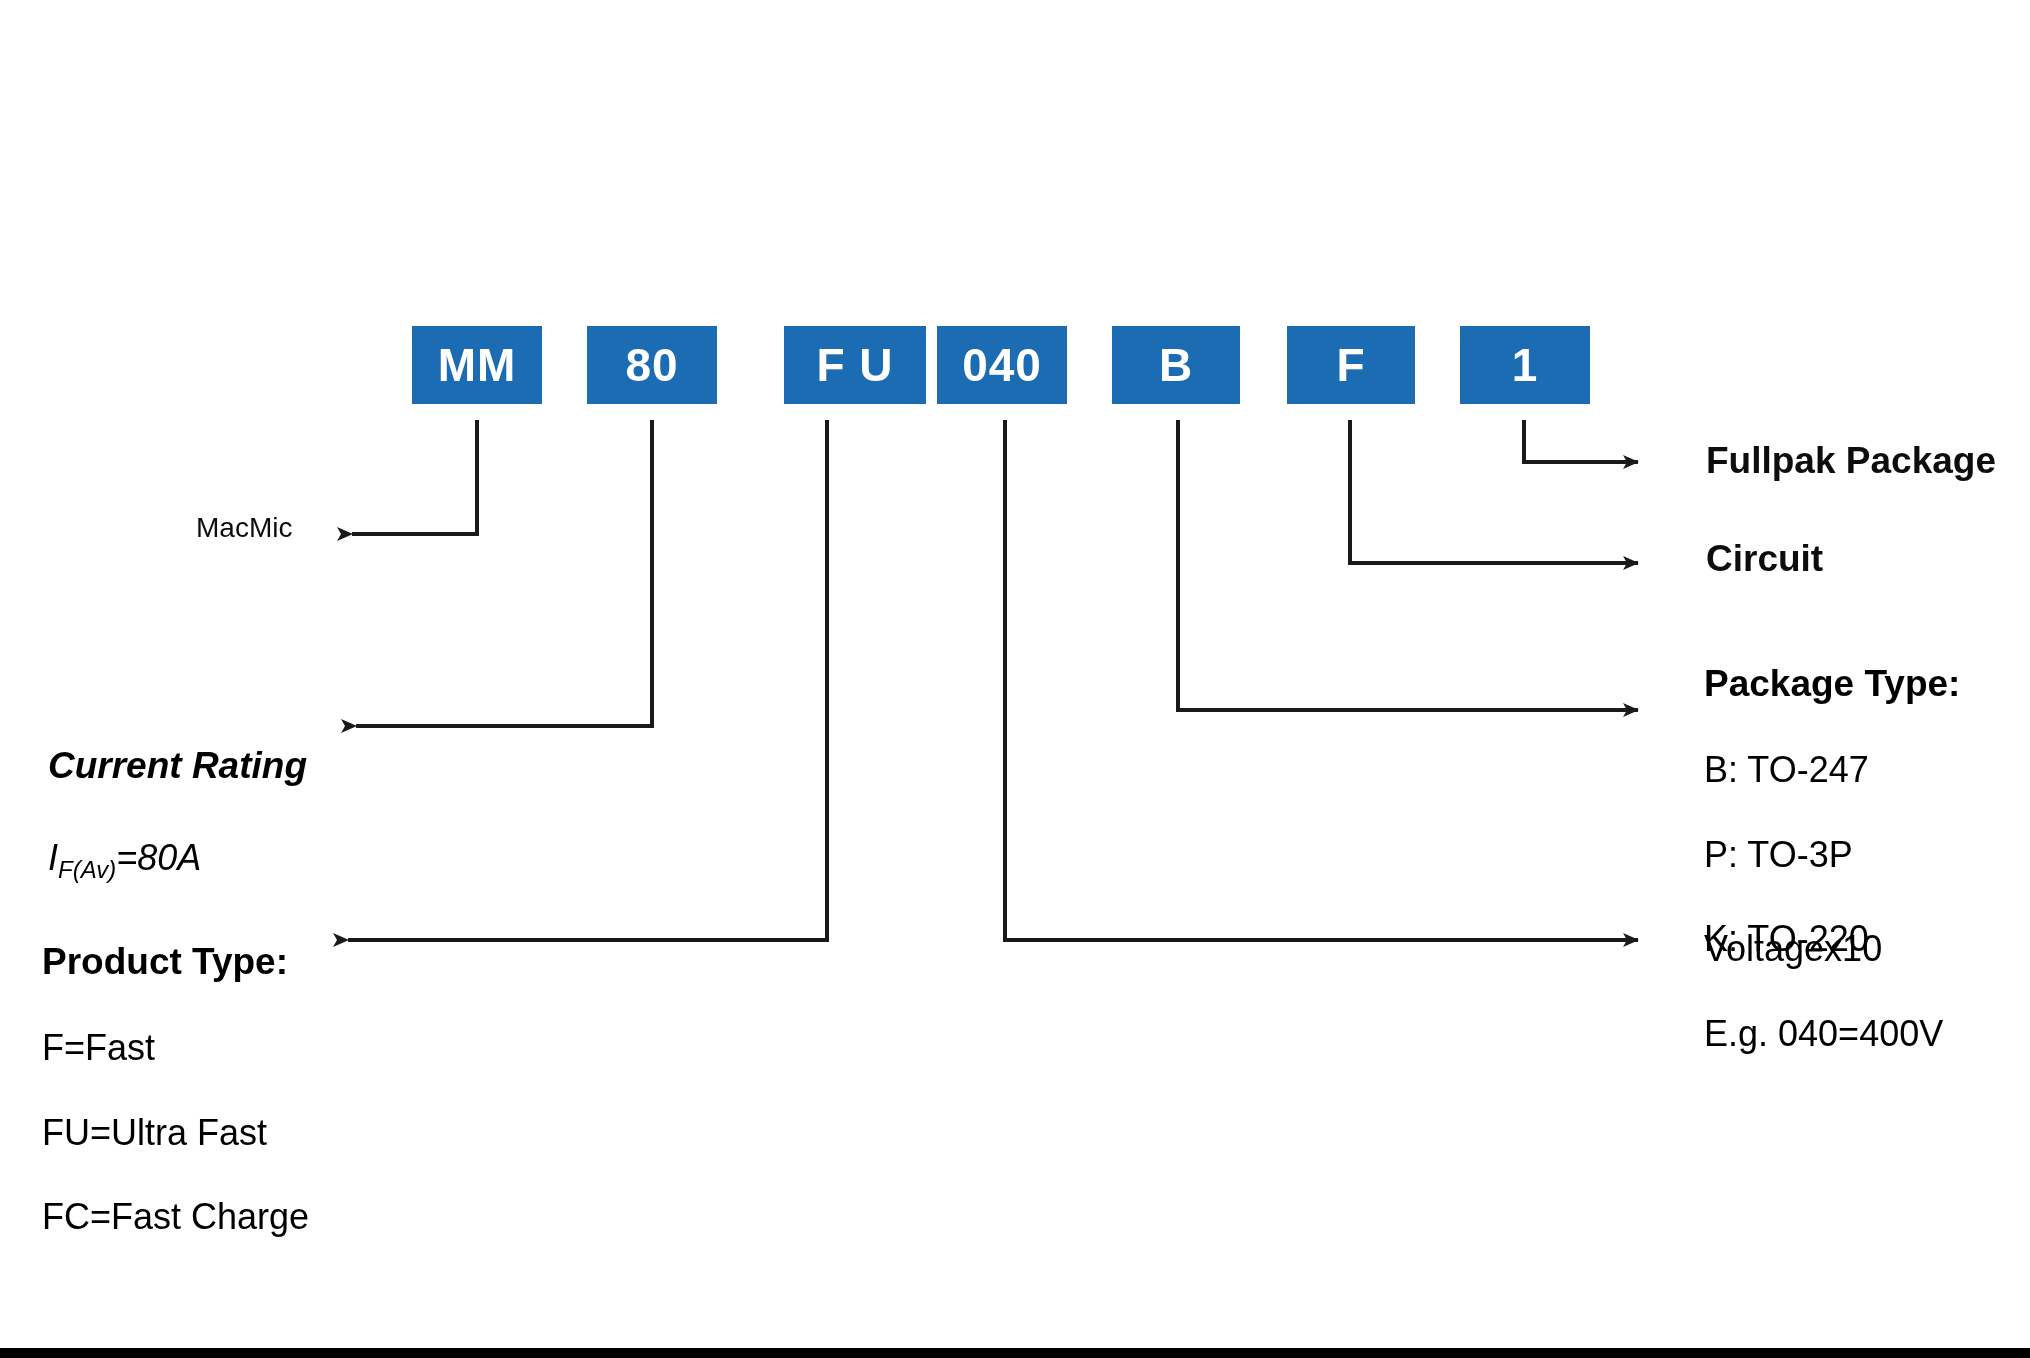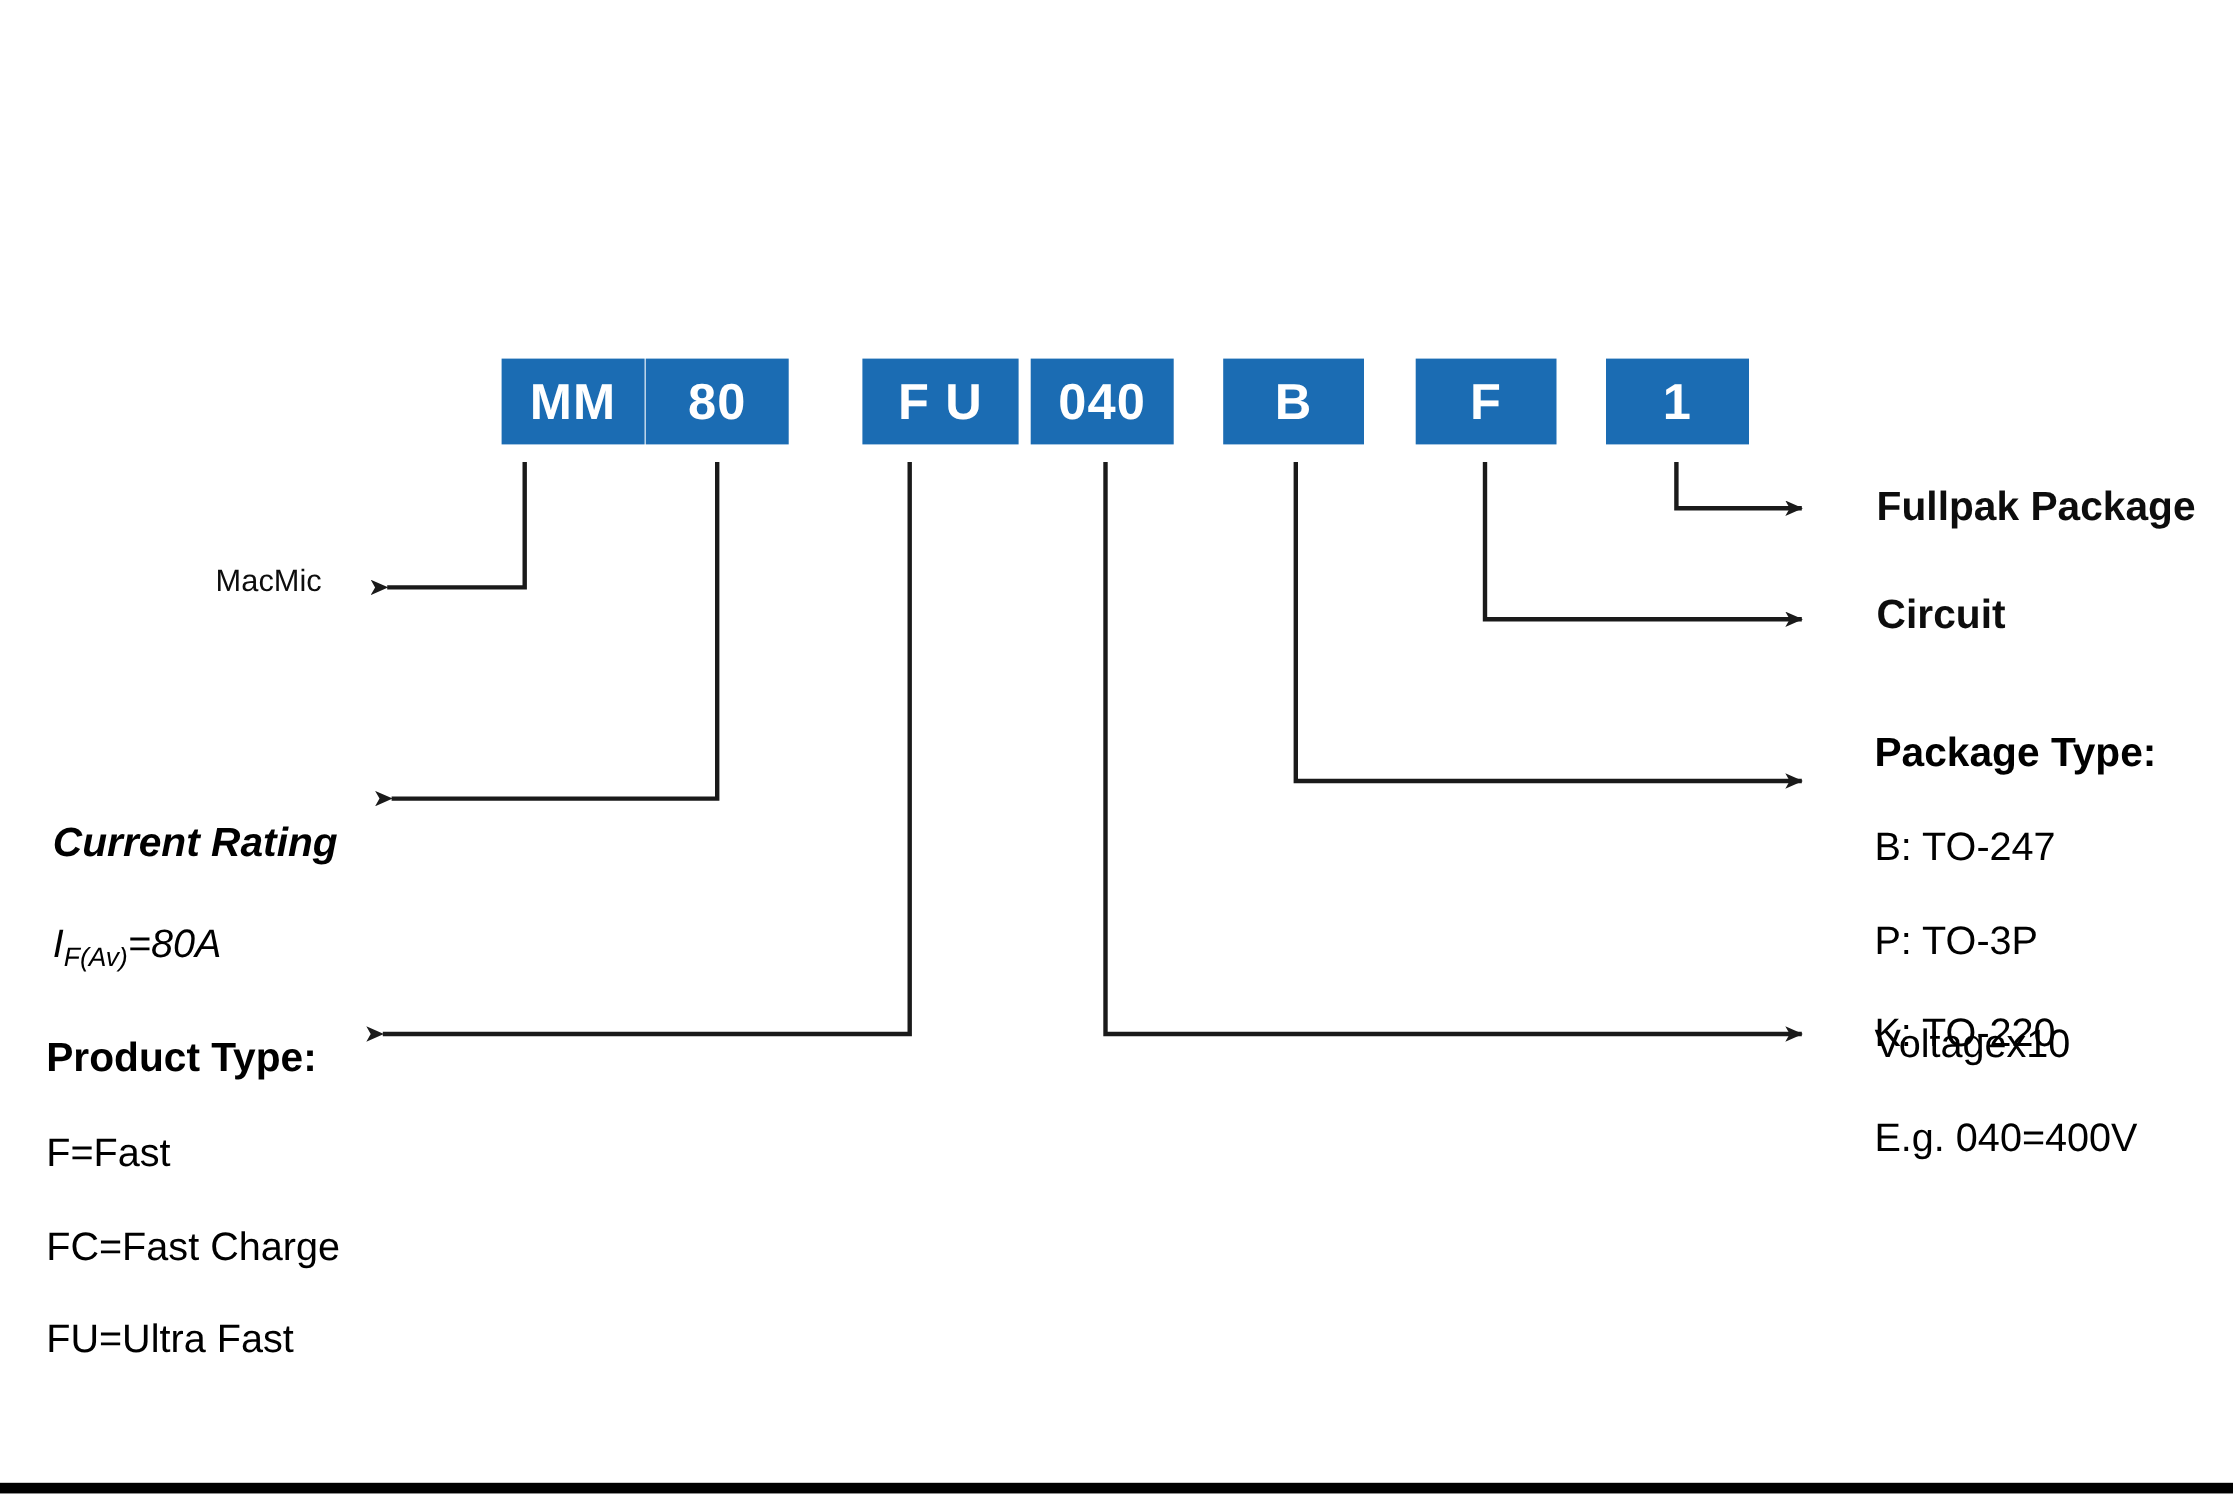--- a/index.html
+++ b/index.html
@@ -108,40 +108,40 @@
       <path d="M 1005 420 L 1005 940 L 1638 940" marker-end="url(#arrow-right)"></path>
 
       <path d="M 1178 420 L 1178 710 L 1638 710" marker-end="url(#arrow-right)"></path>
 
       <path d="M 1350 420 L 1350 563 L 1638 563" marker-end="url(#arrow-right)"></path>
 
       <path d="M 1524 420 L 1524 462 L 1638 462" marker-end="url(#arrow-right)"></path>
     </g>
   </svg>
 
-  <div class="code-box" style="left:412px;width:130px;margin-left:44px;">MM</div>
+  <div class="code-box" style="left:412px;width:130px;">MM</div>
   <div class="code-box" style="left:587px;width:130px;">80</div>
   <div class="code-box" style="left:784px;width:142px;">F U</div>
   <div class="code-box" style="left:937px;width:130px;">040</div>
   <div class="code-box" style="left:1112px;width:128px;">B</div>
   <div class="code-box" style="left:1287px;width:128px;">F</div>
   <div class="code-box" style="left:1460px;width:130px;">1</div>
 
   <div class="plain-label" style="left:196px;top:512px;">MacMic</div>
 
   <div class="label-block" style="left:48px;top:702px;font-style:italic;">
     <span class="label-head">Current Rating</span>
     <span class="label-line" style="margin-top:6px;"><span>I</span><span class="sub">F(Av)</span><span>=80A</span></span>
   </div>
 
   <div class="label-block" style="left:42px;top:898px;">
     <span class="label-head">Product Type:</span>
     <span class="label-line">F=Fast</span>
+    <span class="label-line">FU=Ultra Fast</span>
     <span class="label-line">FC=Fast Charge</span>
-    <span class="label-line">FU=Ultra Fast</span>
   </div>
 
   <div class="bold-label" style="left:1706px;top:440px;">Fullpak Package</div>
 
   <div class="bold-label" style="left:1706px;top:538px;">Circuit</div>
 
   <div class="label-block" style="left:1704px;top:620px;">
     <span class="label-head">Package Type:</span>
     <span class="label-line">B: TO-247</span>
     <span class="label-line">P: TO-3P</span>

